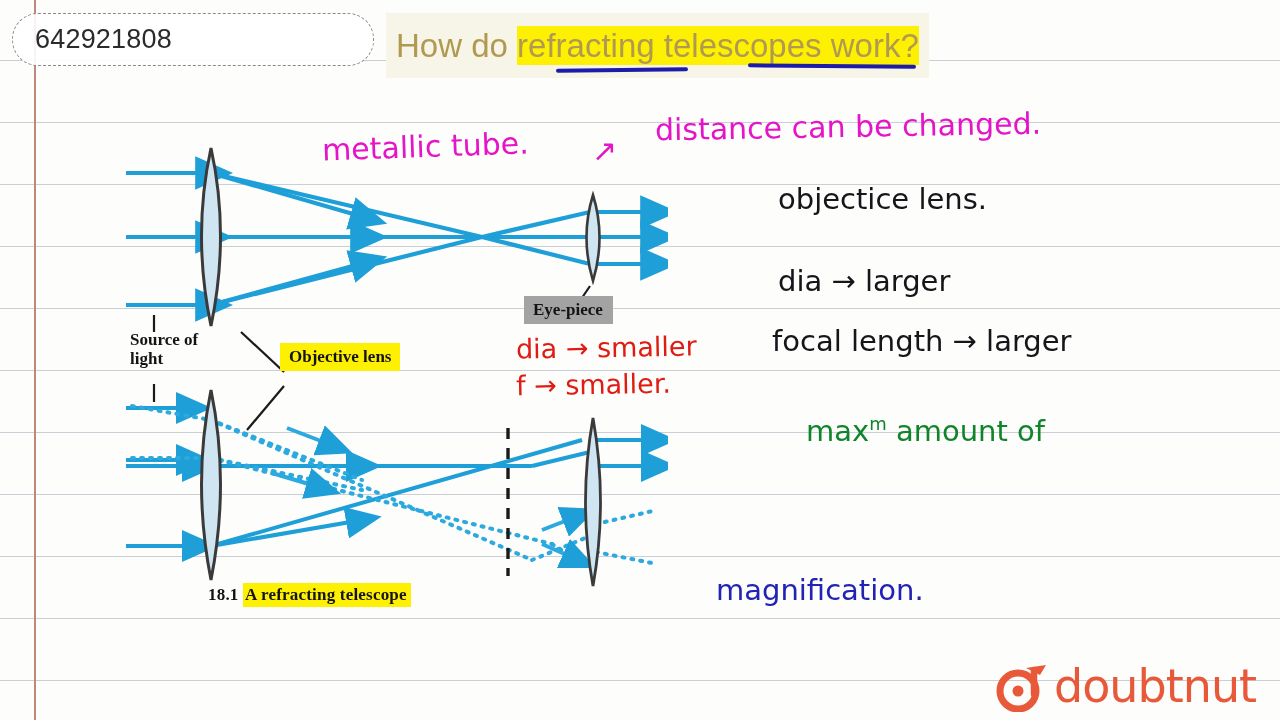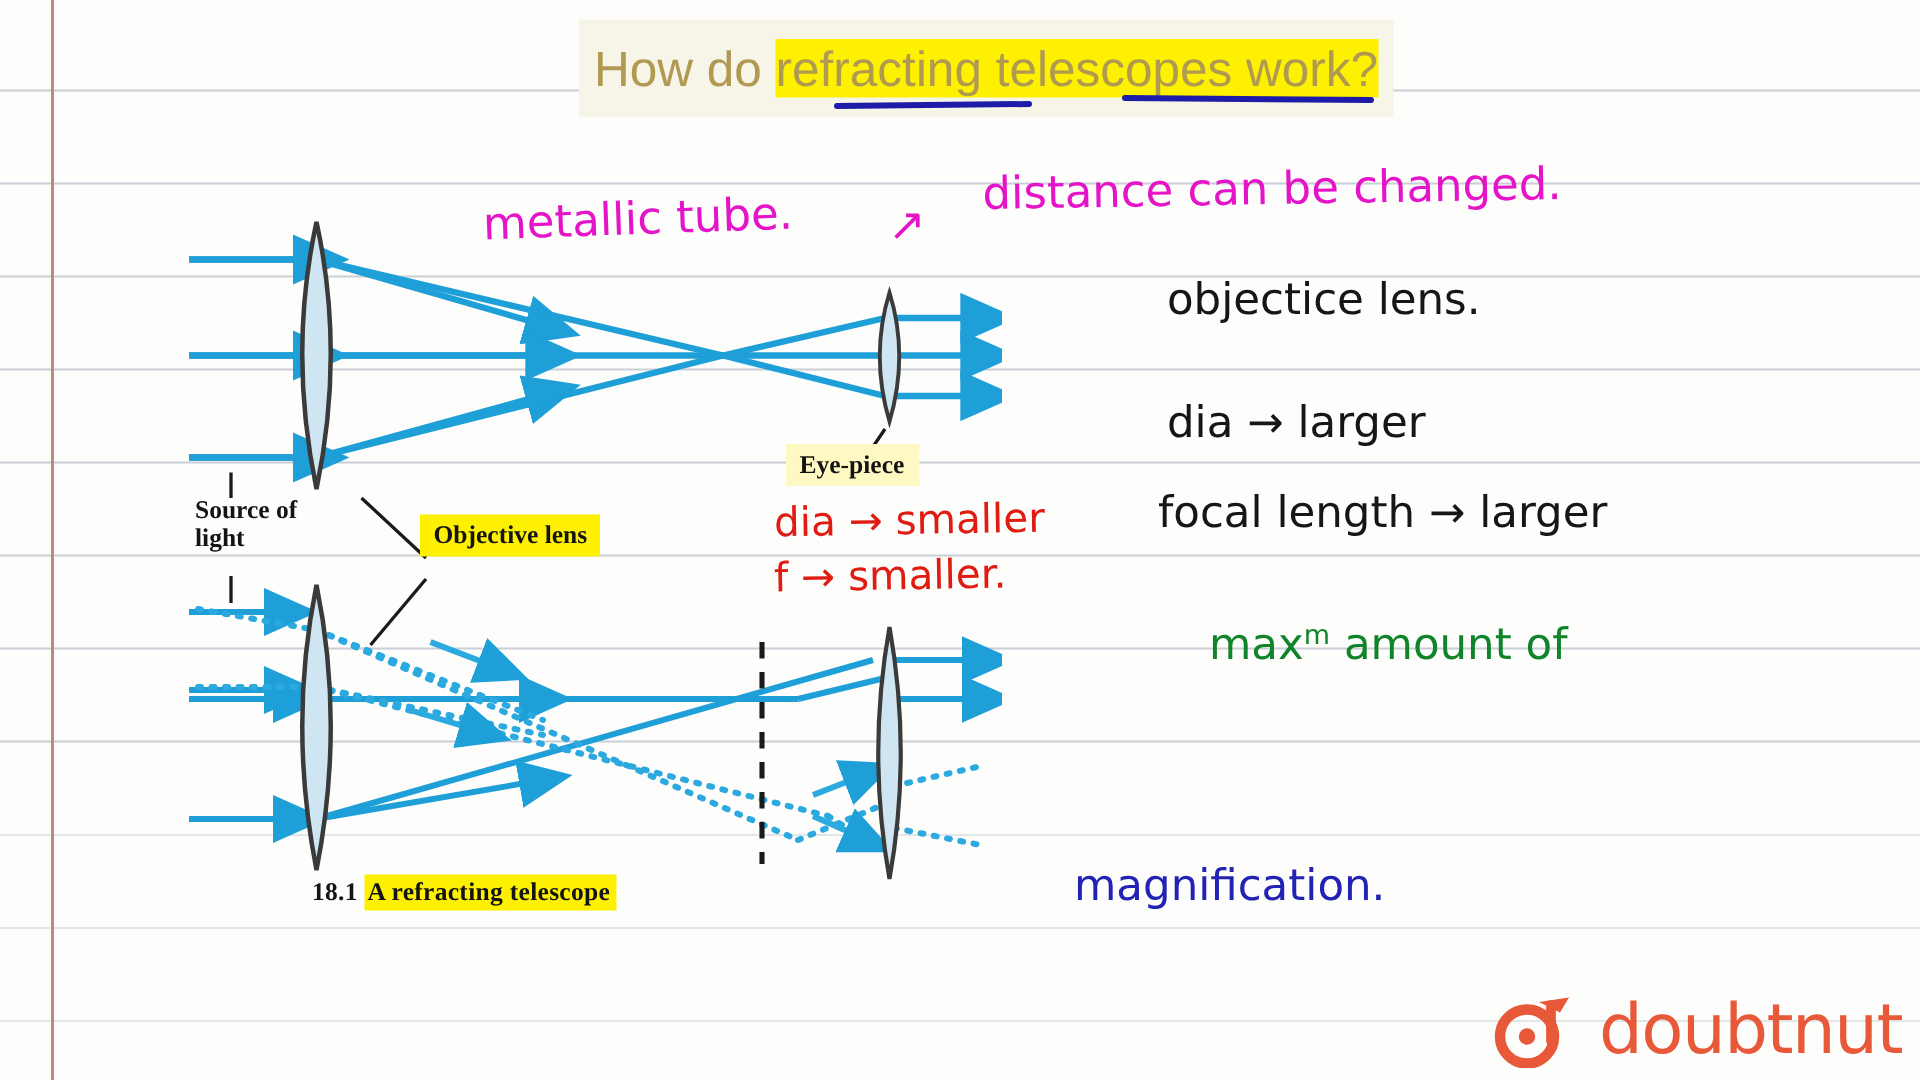--- a/index.html
+++ b/index.html
@@ -101,21 +101,21 @@
     line-height: 1.12;
     z-index: 4;
   }
   .lbl-source { left: 128px; top: 332px; font-size: 17px; }
   .lbl-objective {
     left: 280px; top: 343px; font-size: 17px;
     background: #fdf000; padding: 4px 9px 5px 9px;
   }
   .lbl-eyepiece {
     left: 524px; top: 296px; font-size: 17px;
-    background: #fef9c3; padding: 4px 10px 5px 9px;
+    background: #a3a3a3; padding: 4px 10px 5px 9px;
   }
   .lbl-caption {
     left: 208px; top: 585px; font-size: 17px;
     letter-spacing: 0.2px;
   }
   .cap-hl { background: #fdf000; padding: 2px 4px 3px 2px; }
 
   
   .hand {
     position: absolute;
@@ -148,32 +148,35 @@
     left: 996px; top: 660px;
     display: flex; align-items: center;
     z-index: 6;
   }
   .logo-mark { position: relative; width: 52px; height: 52px; }
   .logo-word {
     font-family: "DejaVu Sans", sans-serif;
     font-size: 46px;
     color: #e8593a;
     letter-spacing: -1px;
-    margin-left: 18px;
+    margin-left: 6px;
     line-height: 1;
   }
 </style>
 </head>
 <body>
 
 <div id="page">
 
   <div class="ruled-lines"></div>
   <div class="margin-line"></div>
 
+  <div class="id-box">
+    <span class="id-text">642921808</span>
+  </div>
 
   <div class="title-wrap">
     <span class="title-text"><span>How do </span><span class="hl-title">refracting telescopes work?</span></span>
   </div>
   <div class="t-underline u1"></div>
   <div class="t-underline u2"></div>
 
   <div class="diagram">
     <svg width="556" height="490" viewBox="0 0 556 490">
       <defs>

